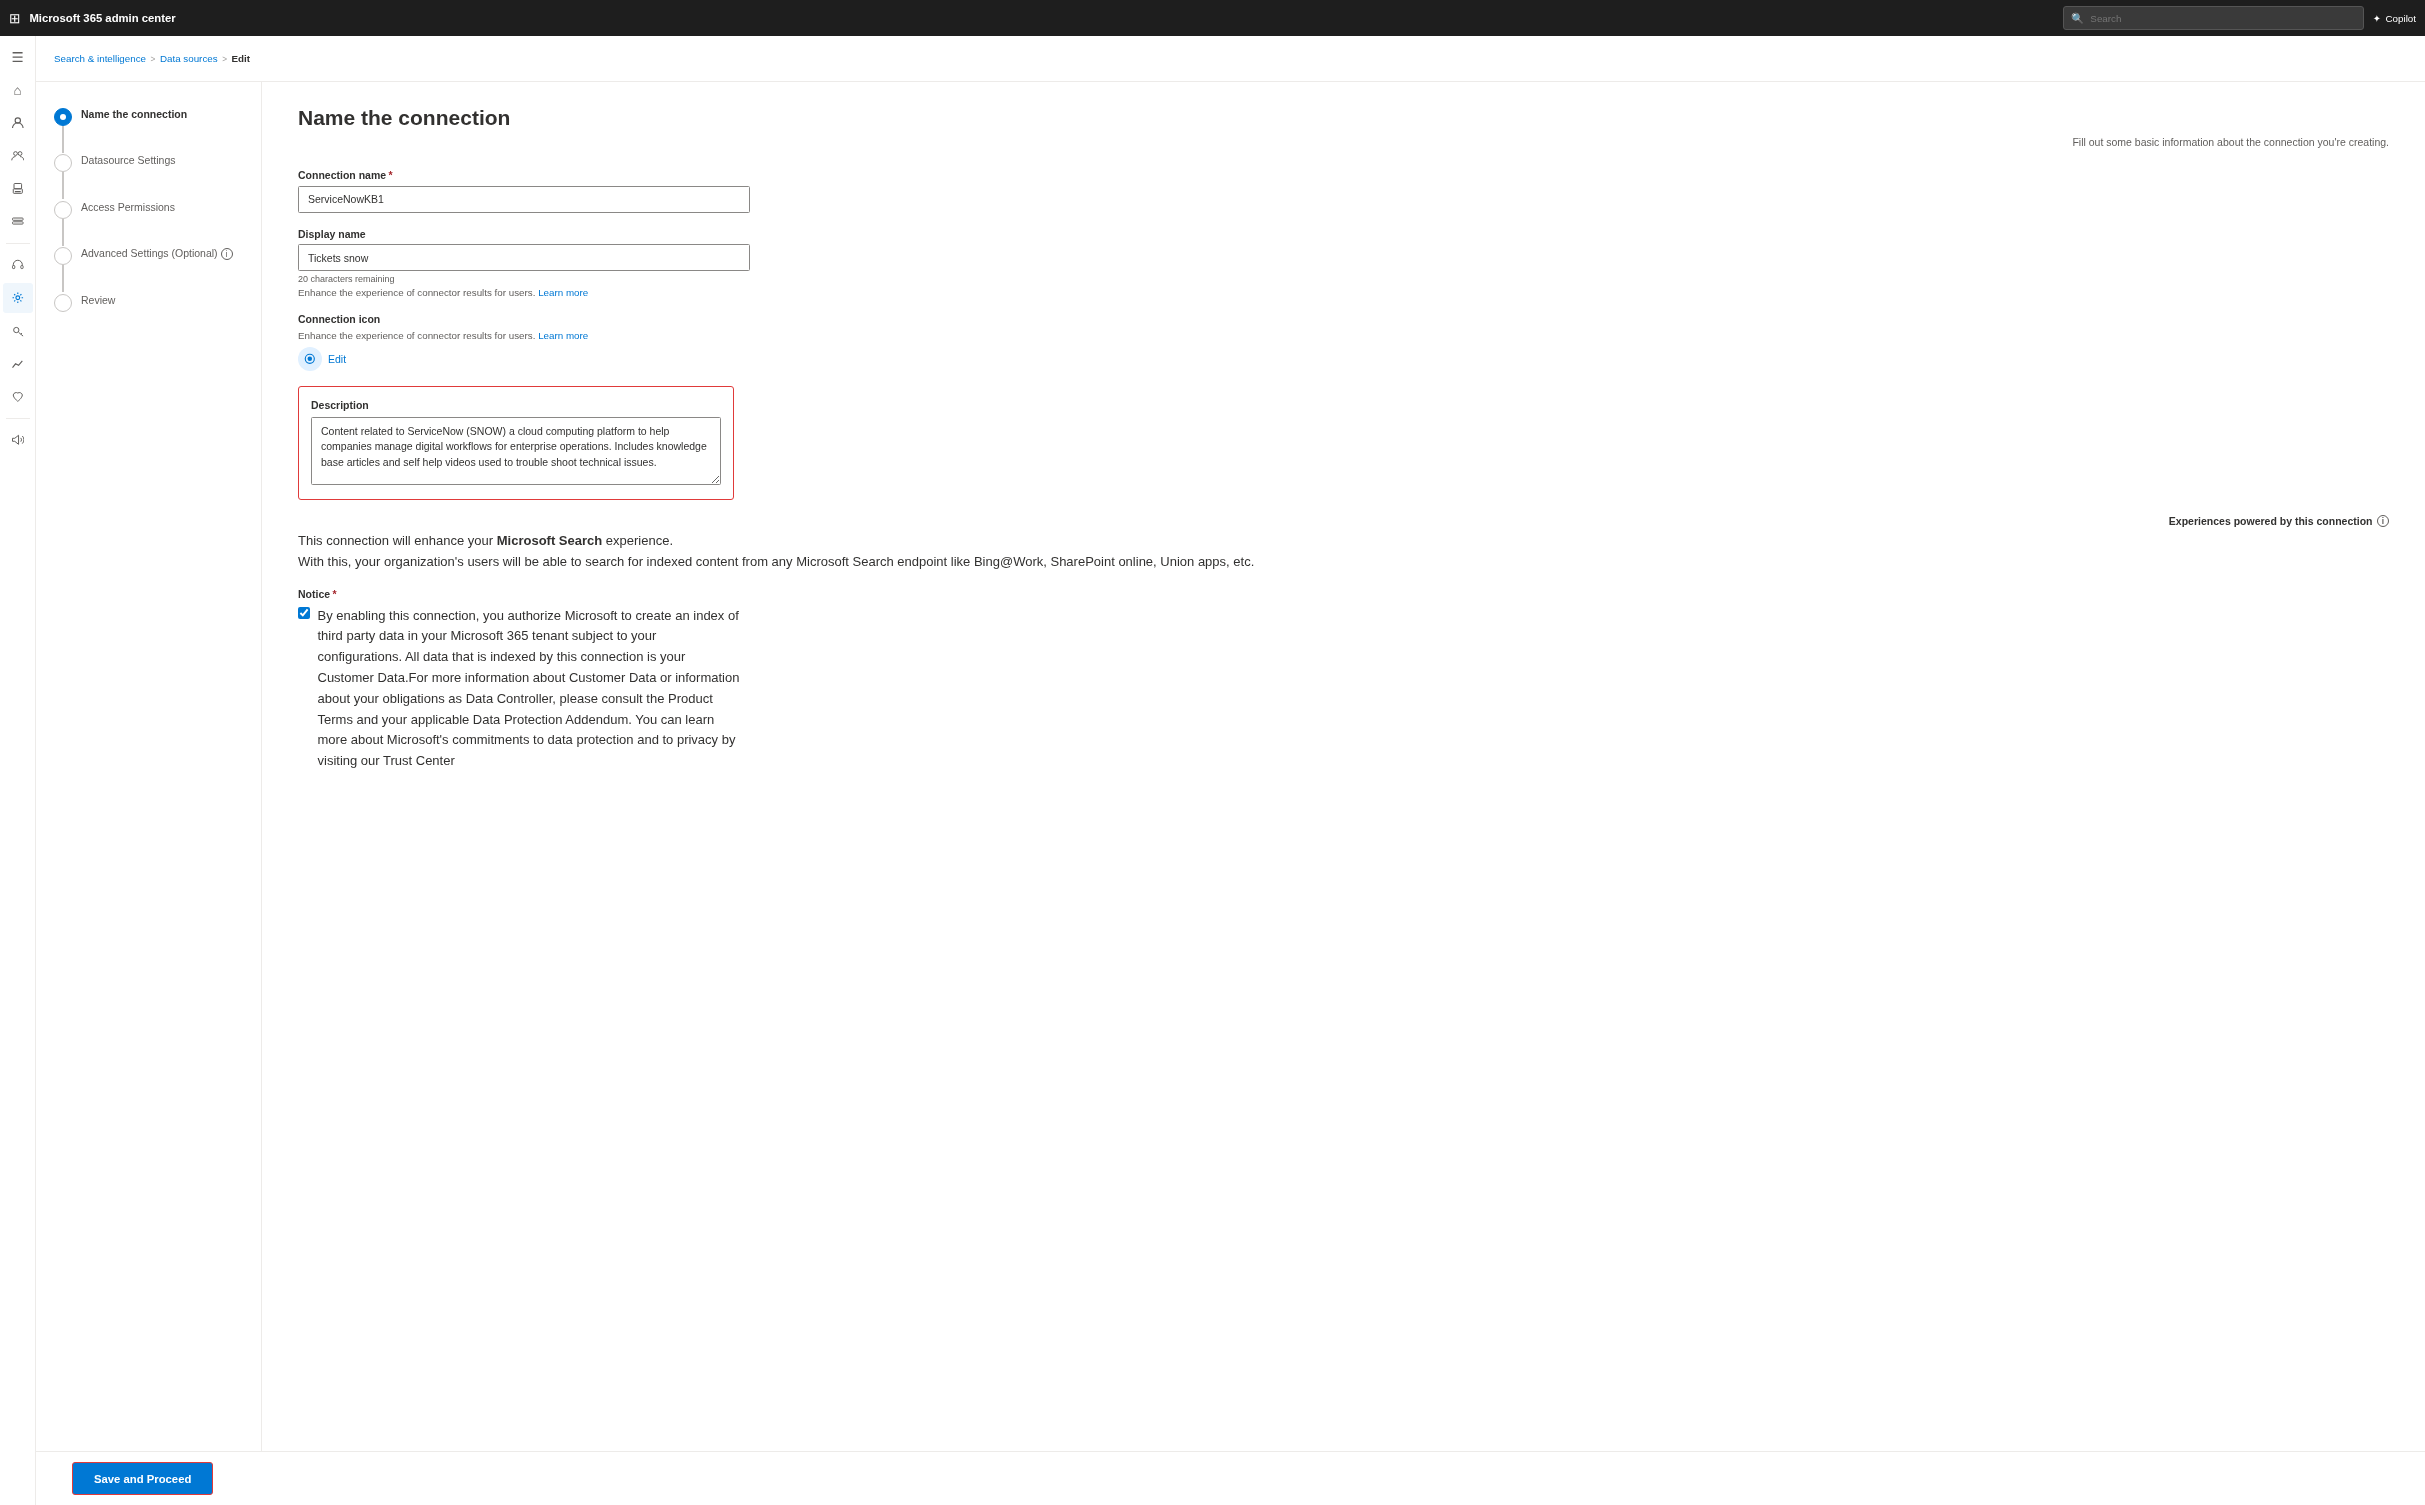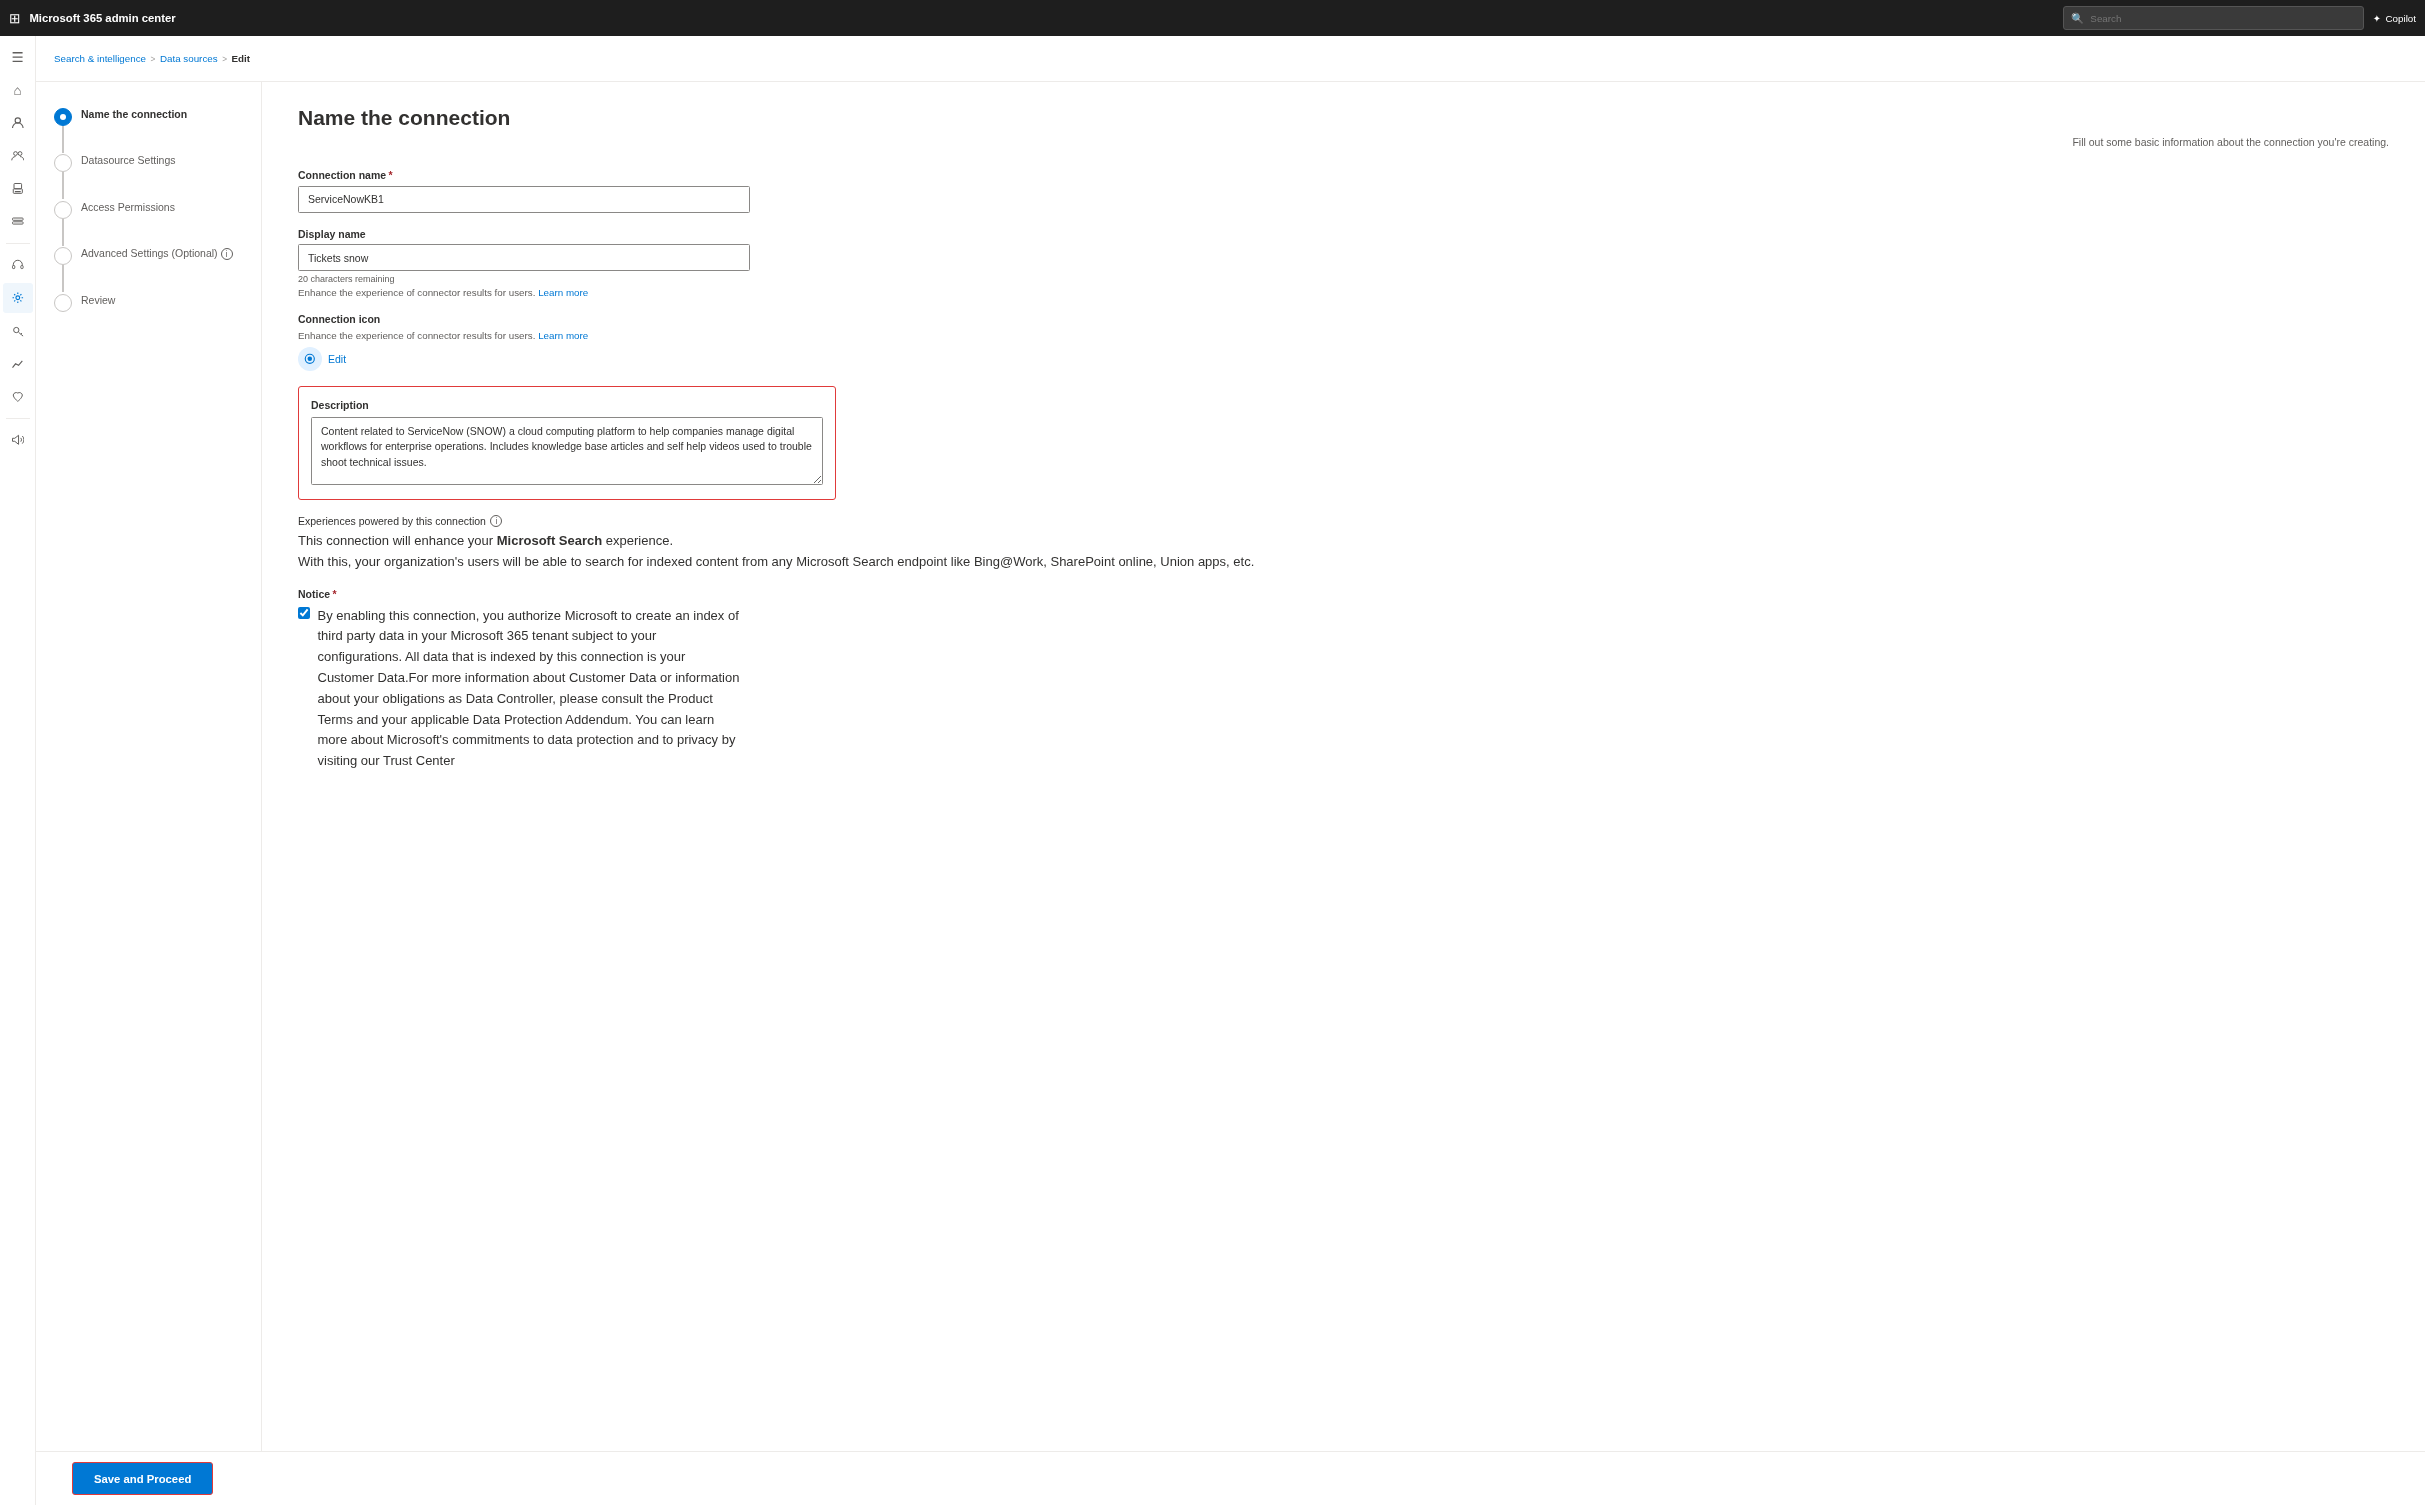--- a/index.html
+++ b/index.html
@@ -233,46 +233,47 @@
       color: #0078d4;
       font-size: 10.5px;
     }
     .edit-link { color: #0078d4; font-size: 10.5px; text-decoration: none; cursor: pointer; }
 
     .description-box {
       border: 1.5px solid #e03a3a;
       border-radius: 3px;
       padding: 12px;
       margin-bottom: 15px;
-      width: 538px;
+      width: 436px;
     }
     .description-box .form-label { margin-bottom: 6px; }
     .description-textarea {
       width: 100%;
       min-height: 68px;
       border: 0.8px solid #8a8886;
       border-radius: 1.5px;
       padding: 6px 9px;
       font-size: 10.5px;
       color: #323130;
       resize: vertical;
       outline: none;
       font-family: 'Segoe UI', Arial, sans-serif;
       line-height: 1.5;
     }
 
     .experiences-section { margin-bottom: 15px; }
     .experiences-title {
       font-size: 10.5px;
-      font-weight: 400;
+      font-weight: 700;
       color: #323130;
       margin-bottom: 4.5px;
       display: flex;
       align-items: center;
       gap: 4.5px;
+      justify-content: flex-end;
     }
     .info-icon {
       width: 12px;
       height: 12px;
       border-radius: 50%;
       border: 1.1px solid #605e5c;
       display: inline-flex;
       align-items: center;
       justify-content: center;
       font-size: 8.3px;

